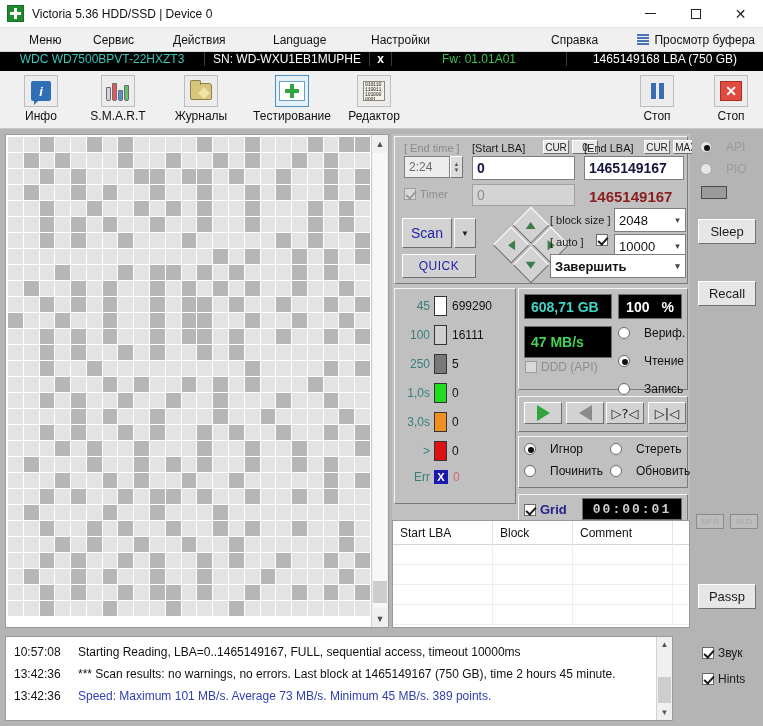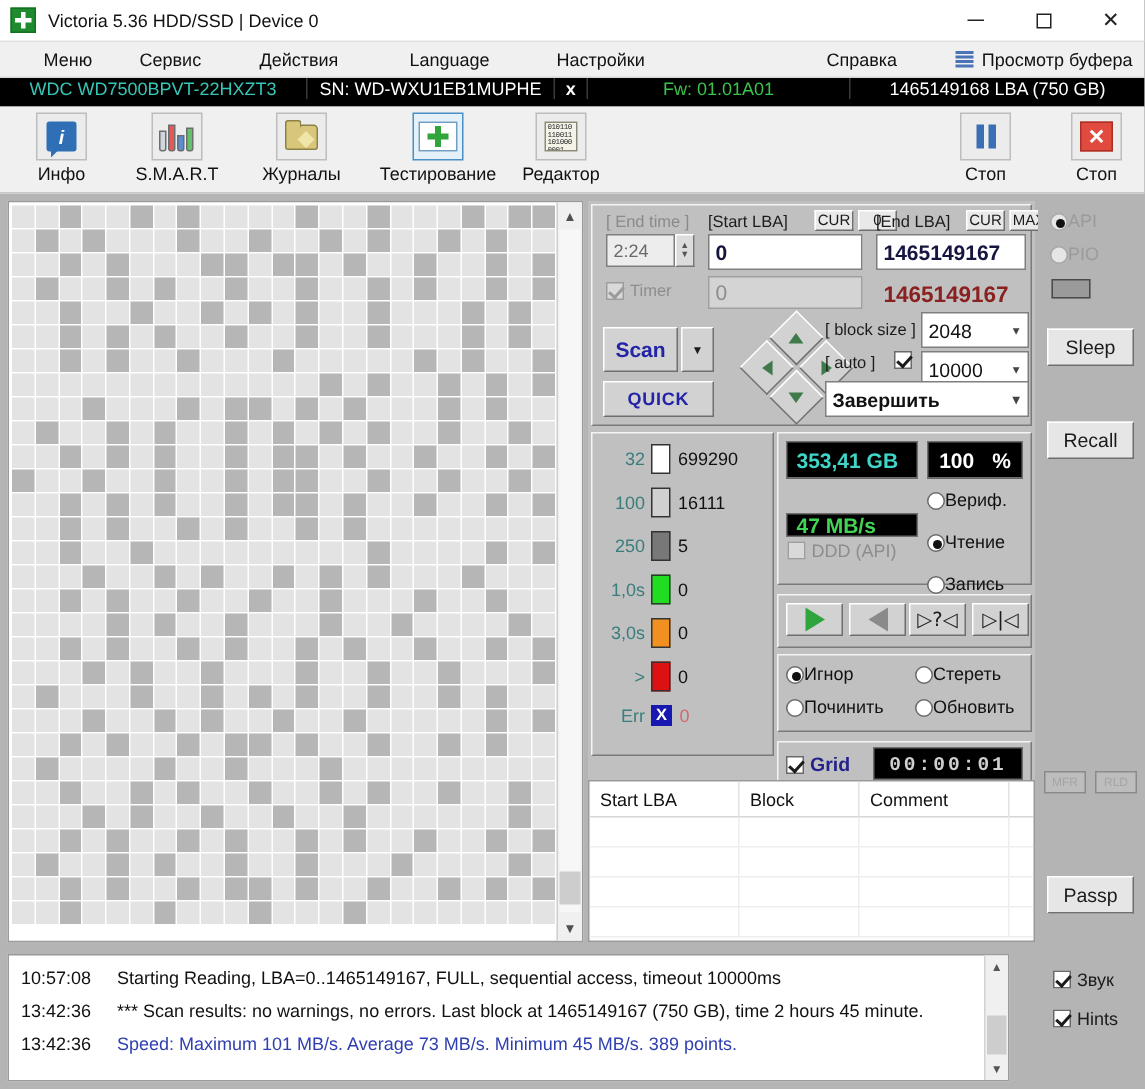--- a/index.html
+++ b/index.html
@@ -245,21 +245,21 @@
     display: flex; flex-direction: column; align-items: center; justify-content: center;
     font-size: 6px; color: #555; line-height: 6px;
   }
 
   .btn3d {
     position: absolute; background: #d2d2d2;
     border: 1px solid #ffffff; border-right-color: #6f6f6f; border-bottom-color: #6f6f6f;
     display: flex; align-items: center; justify-content: center;
     font-size: 13px; color: #1b1b1b;
   }
-  .btn3d.blue { color: #2323a8; font-weight: bold; font-size: 14px; }
+  .btn3d.blue { color: #2323a8; font-weight: normal; font-size: 14px; }
   .btn3d.blue.sm { font-size: 12px; letter-spacing: 0.5px; }
 
   .combo {
     position: absolute; background: #ffffff; border: 1px solid #7f7f7f;
     display: flex; align-items: center; padding-left: 4px;
     font-size: 13px; color: #111;
   }
   .combo .arrow {
     position: absolute; right: 3px; top: 50%; width: 9px; height: 6px;
     transform: translateY(-50%);
@@ -278,21 +278,21 @@
   .chk.dis .box { background: #d9d9d9; border-color: #9d9d9d; }
   .chk.dis { color: #8d8d8d; }
   .chk .box.on::after {
     content: ""; position: absolute; left: 3px; top: 0px;
     width: 4px; height: 8px; border: solid #1b1b1b; border-width: 0 2px 2px 0;
     transform: rotate(42deg);
   }
   .chk.dis .box.on::after { border-color: #9a9a9a; }
 
   .rad {
-    position: absolute; display: flex; align-items: flex-end; gap: 0;
+    position: absolute; display: flex; align-items: center; gap: 14px;
     font-size: 12px; color: #111; white-space: nowrap;
   }
   .rad .circ {
     width: 12px; height: 12px; border-radius: 50%;
     background: #ffffff; border: 1px solid #6a6a6a; position: relative; flex: none;
   }
   .rad.dis { color: #9b9b9b; }
   .rad.dis .circ { background: #e6e6e6; border-color: #a8a8a8; }
   .rad .circ.on::after {
     content: ""; position: absolute; left: 3px; top: 3px;
@@ -1353,21 +1353,21 @@
     </div>
 
     <div class="combo bold" style="left:158px;top:120px;width:136px;height:24px">
       <span>Завершить</span>
       <span class="arrow">▾</span>
     </div>
 
     <div class="gbox" style="left:2px;top:154px;width:122px;height:216px"></div>
     <div id="legend-rows">
         <div class="legrow" style="left: 6px; top: 162px;">
-          <span class="legkey">32</span>
+          <span class="legkey">45</span>
           <span class="legsw" style="background: rgb(255, 255, 255);"></span>
           <span class="legval">699290</span>
         </div>
         <div class="legrow" style="left: 6px; top: 191px;">
           <span class="legkey">100</span>
           <span class="legsw" style="background: rgb(208, 208, 208);"></span>
           <span class="legval">16111</span>
         </div>
         <div class="legrow" style="left: 6px; top: 220px;">
           <span class="legkey">250</span>
@@ -1390,26 +1390,26 @@
           <span class="legval">0</span>
         </div>
         <div class="legrow" style="left: 6px; top: 336px;">
           <span class="legkey">Err</span>
           <span class="errx">X</span>
           <span class="legval red">0</span>
         </div>
       </div>
 
     <div class="gbox" style="left:126px;top:154px;width:170px;height:102px"></div>
-    <div class="led cyan" style="left:132px;top:160px;width:88px;height:25px">353,41 GB</div>
+    <div class="led cyan" style="left:132px;top:160px;width:88px;height:25px">608,71 GB</div>
     <div class="led white" style="left:226px;top:160px;width:64px;height:25px">
       <span>100</span>
       <span>%</span>
     </div>
-    <div class="led green" style="left:132px;top:208px;width:88px;height:16px">47 MB/s</div>
+    <div class="led green" style="left:132px;top:192px;width:88px;height:32px">47 MB/s</div>
     <div class="chk dis" style="left:133px;top:226px">
       <span class="box"></span>
       <span style="font-size:12px">DDD (API)</span>
     </div>
 
     <div class="rad" style="left:226px;top:192px">
       <span class="circ"></span>
       <span>Вериф.</span>
     </div>
     <div class="rad" style="left:226px;top:220px">

